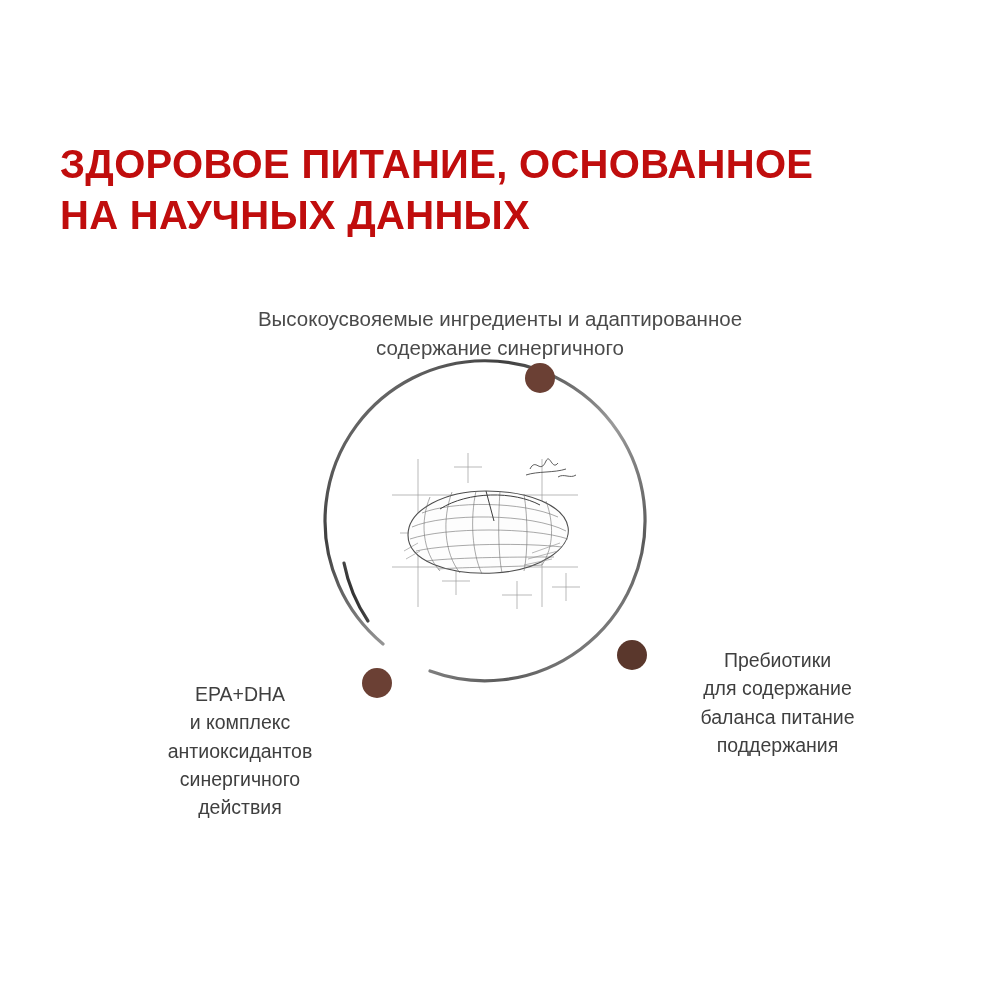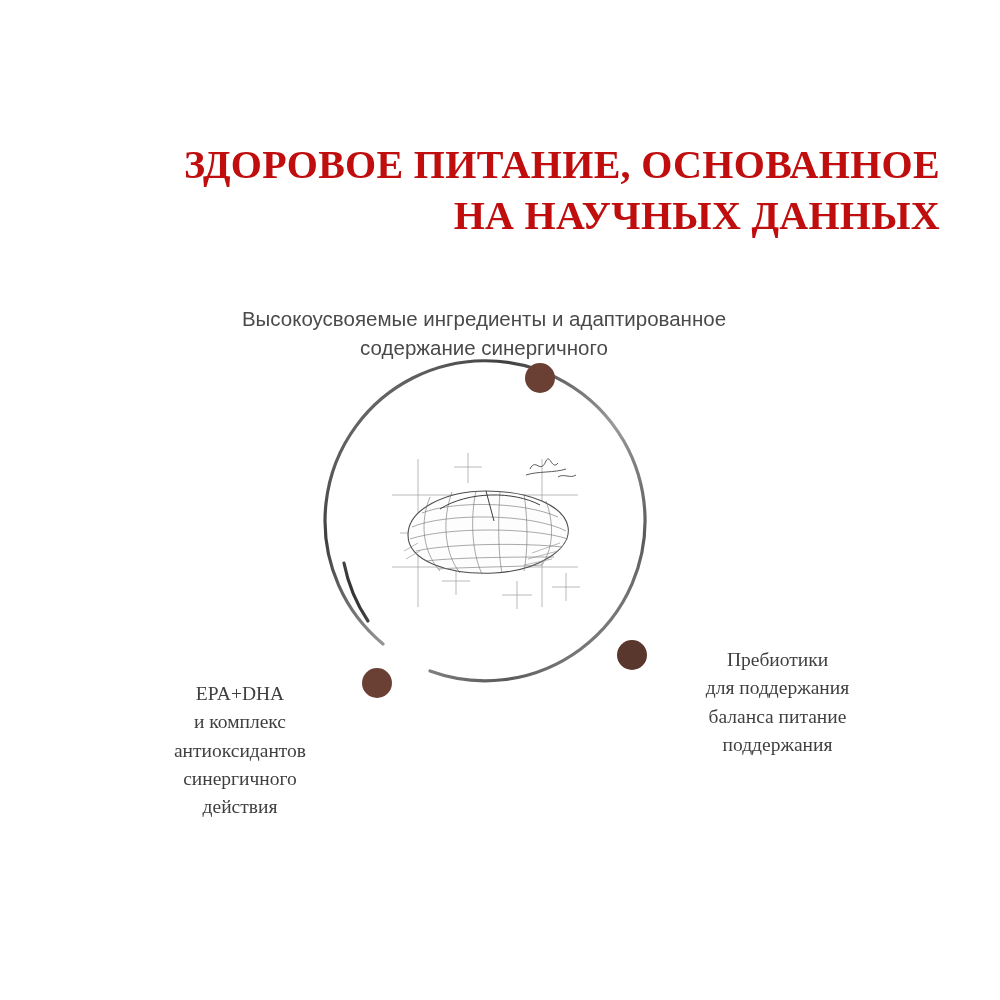--- a/index.html
+++ b/index.html
@@ -20,38 +20,37 @@
     position: absolute;
     inset: 0;
   }
 
   
   .headline {
     position: absolute;
     top: 112px;
     left: 60px;
     width: 880px;
-    text-align: right;
+    text-align: left;
     font-size: 40px;
     line-height: 1.28;
     font-weight: bold;
     letter-spacing: 0.3px;
     color: #c00d0d;
     text-transform: uppercase;
-    font-family: Liberation Serif, serif;
   }
   .headline .ln {
     display: block;
   }
 
   
   .subtitle {
     position: absolute;
     top: 283px;
-    left: 134px;
+    left: 150px;
     width: 700px;
     text-align: center;
     font-size: 20.5px;
     line-height: 1.42;
     color: #4a4a4a;
   }
   .subtitle .ln {
     display: block;
   }
 
@@ -111,21 +110,21 @@
   }
   .sketch svg { display: block; }
 
   
   .label {
     position: absolute;
     font-size: 19.5px;
     line-height: 1.45;
     color: #3f3f3f;
   }
-  .label .ln { display: block; font-family: Liberation Serif, serif; }
+  .label .ln { display: block; }
 
   .label-left {
     left: 120px;
     top: 680px;
     width: 240px;
     text-align: center;
   }
   .label-right {
     left: 655px;
     top: 646px;
@@ -247,18 +246,18 @@
   <div class="label label-left">
     <span class="ln">EPA+DHA</span>
     <span class="ln">и комплекс</span>
     <span class="ln">антиоксидантов</span>
     <span class="ln">синергичного</span>
     <span class="ln">действия</span>
   </div>
 
   <div class="label label-right">
     <span class="ln">Пребиотики</span>
-    <span class="ln">для поддержания</span>
+    <span class="ln">для содержание</span>
     <span class="ln">баланса питание</span>
     <span class="ln">поддержания</span>
   </div>
 
 </div>
 
 </body></html>

